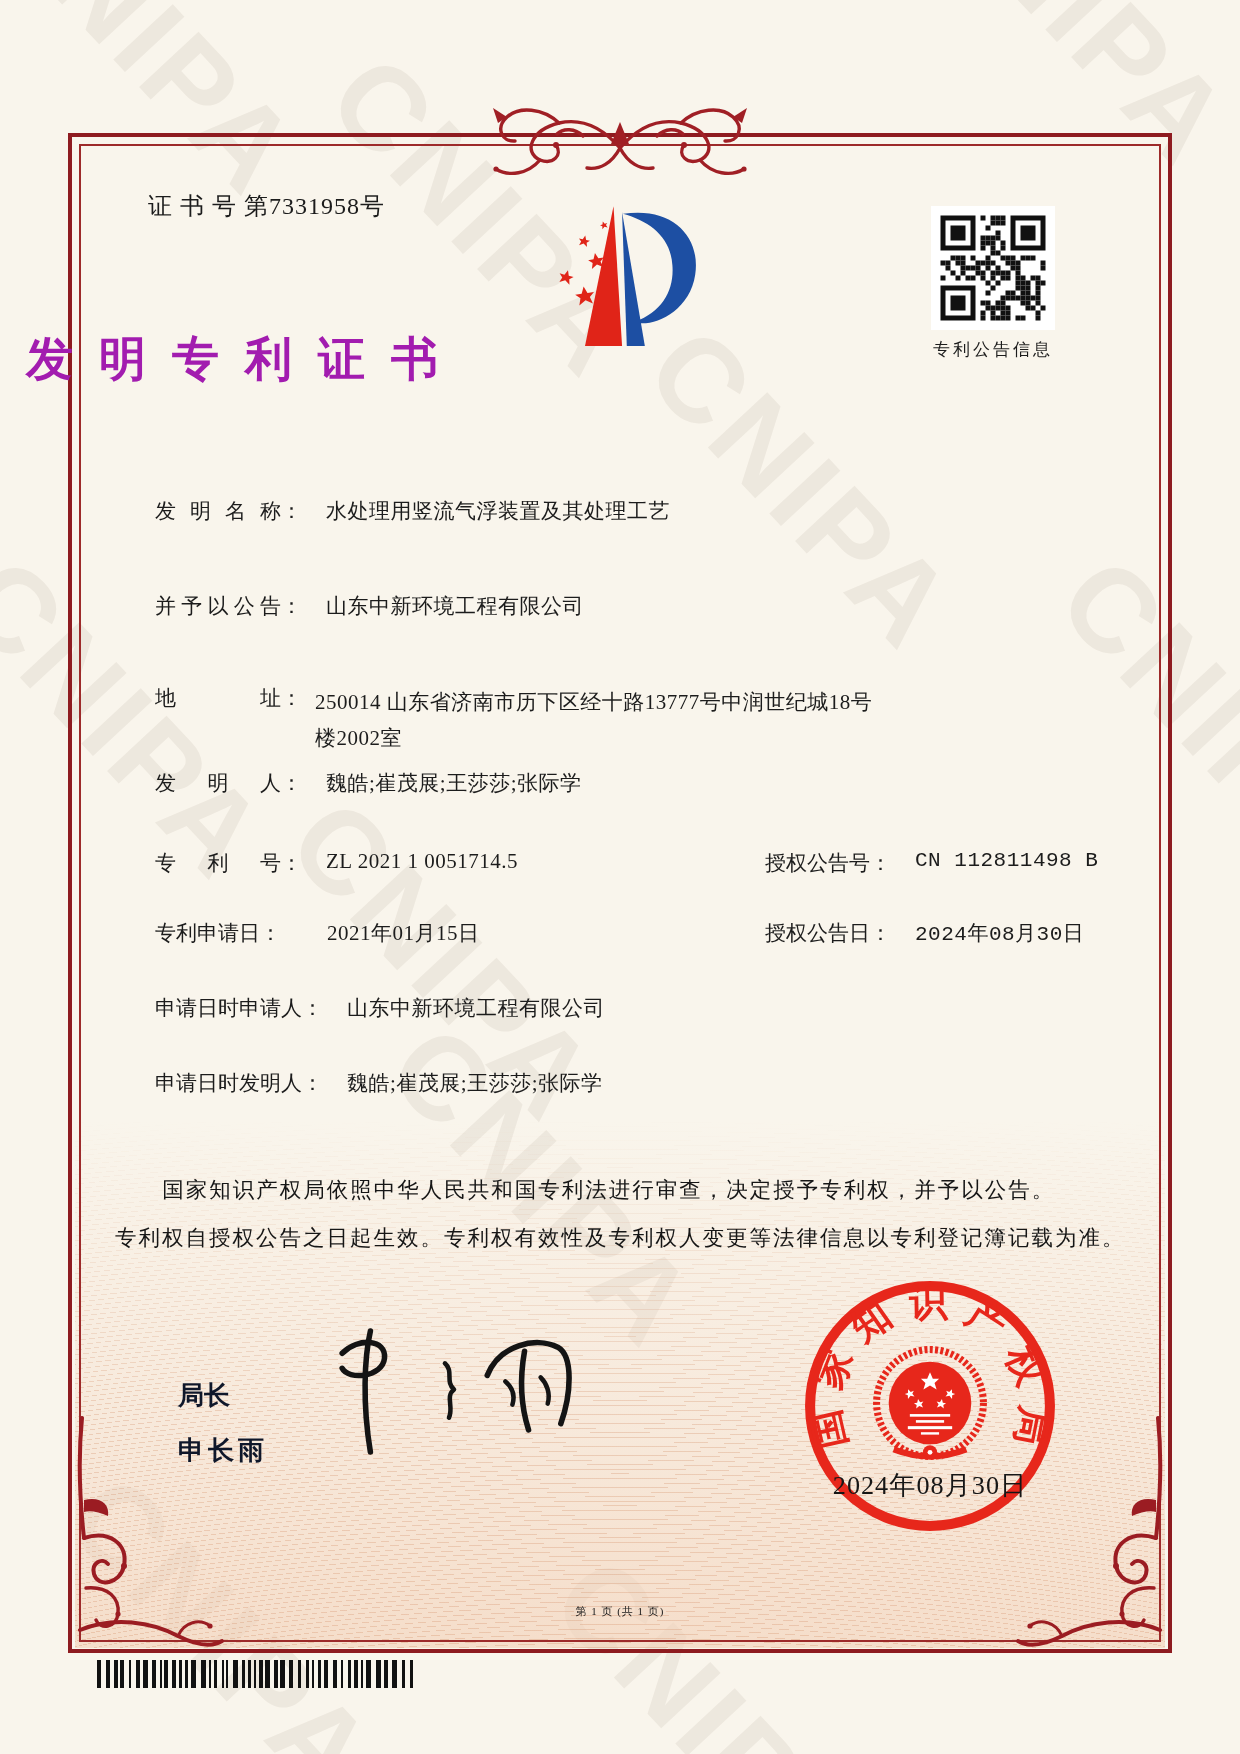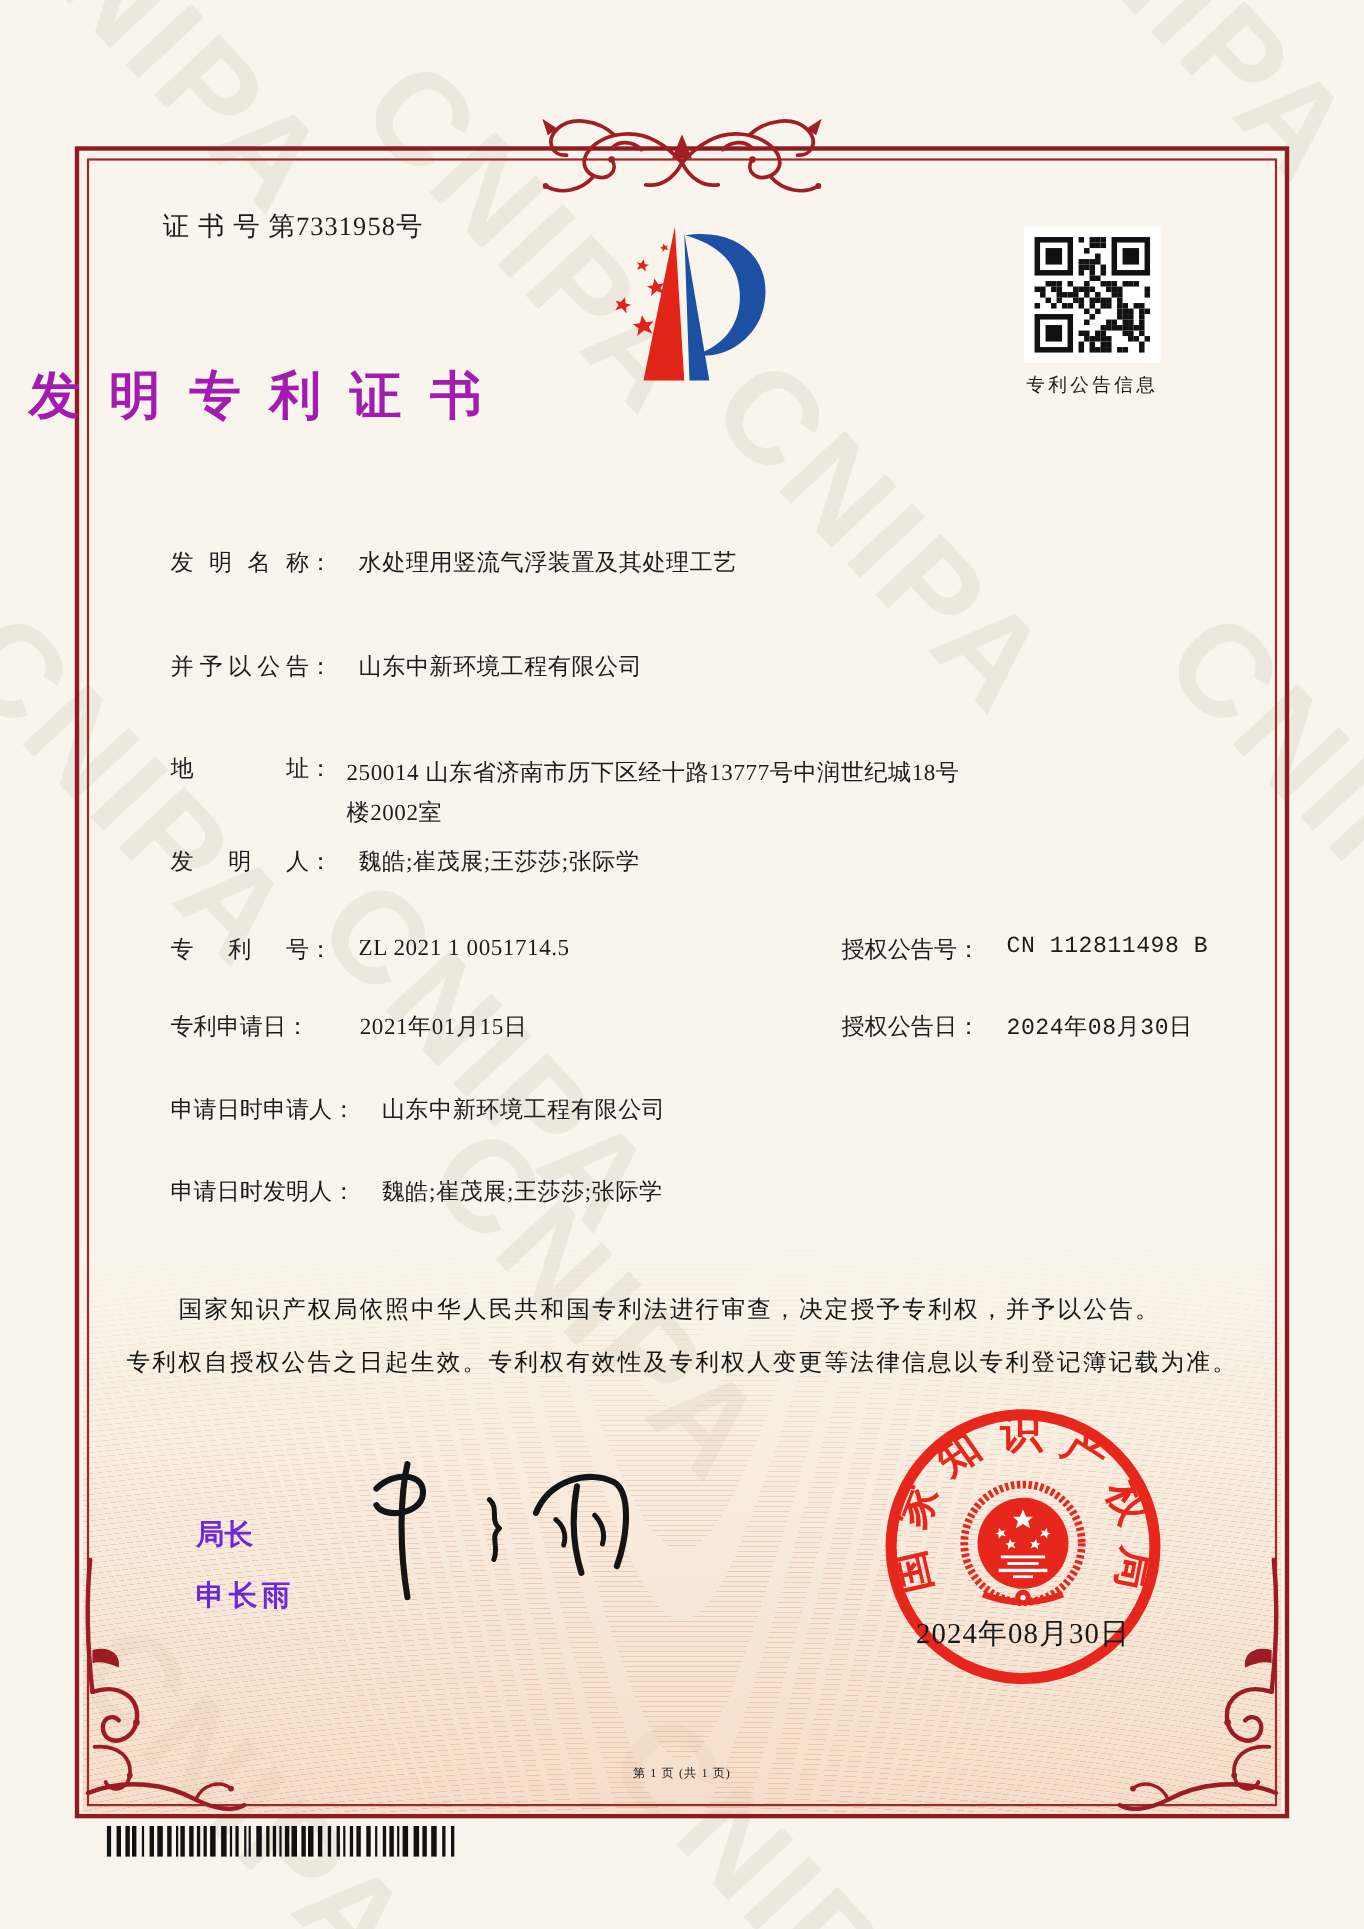--- a/index.html
+++ b/index.html
@@ -53,21 +53,21 @@
   .r1{top:497px;} .r2{top:592px;} .r3{top:684px;} .r4{top:769px;}
   .r5{top:849px;width:930px;} .r6{top:919px;width:930px;} .r7{top:994px;} .r8{top:1069px;}
   
   .statement{
     position:absolute;left:115px;top:1166px;width:1015px;
     font-size:21.5px;line-height:48px;letter-spacing:2px;color:#161616;
   }
   .statement .l1{display:block;text-indent:2.2em;}
   .statement .l2{display:block;}
   
-  .officer{position:absolute;left:178px;top:1378px;font-family:Liberation Sans, sans-serif;font-weight:bold;font-size:26px;color:#6d28d9;}
+  .officer{position:absolute;left:178px;top:1378px;font-family:Liberation Sans, sans-serif;font-weight:bold;font-size:26px;color:#0f172a;}
   .officer .name{display:block;margin-top:20px;letter-spacing:4px;}
   .sig{position:absolute;left:318px;top:1322px;}
   .sealwrap{position:absolute;left:800px;top:1276px;}
   
   .pagefoot{position:absolute;left:0;right:0;top:1604px;text-align:center;font-size:11px;letter-spacing:1px;}
   .barcode{position:absolute;left:97px;top:1660px;}
   
   .orn-top{position:absolute;left:433px;top:90px;}
   .orn-bl{position:absolute;left:74px;top:1416px;}
   .orn-br{position:absolute;left:1016px;top:1416px;transform:scaleX(-1);}

